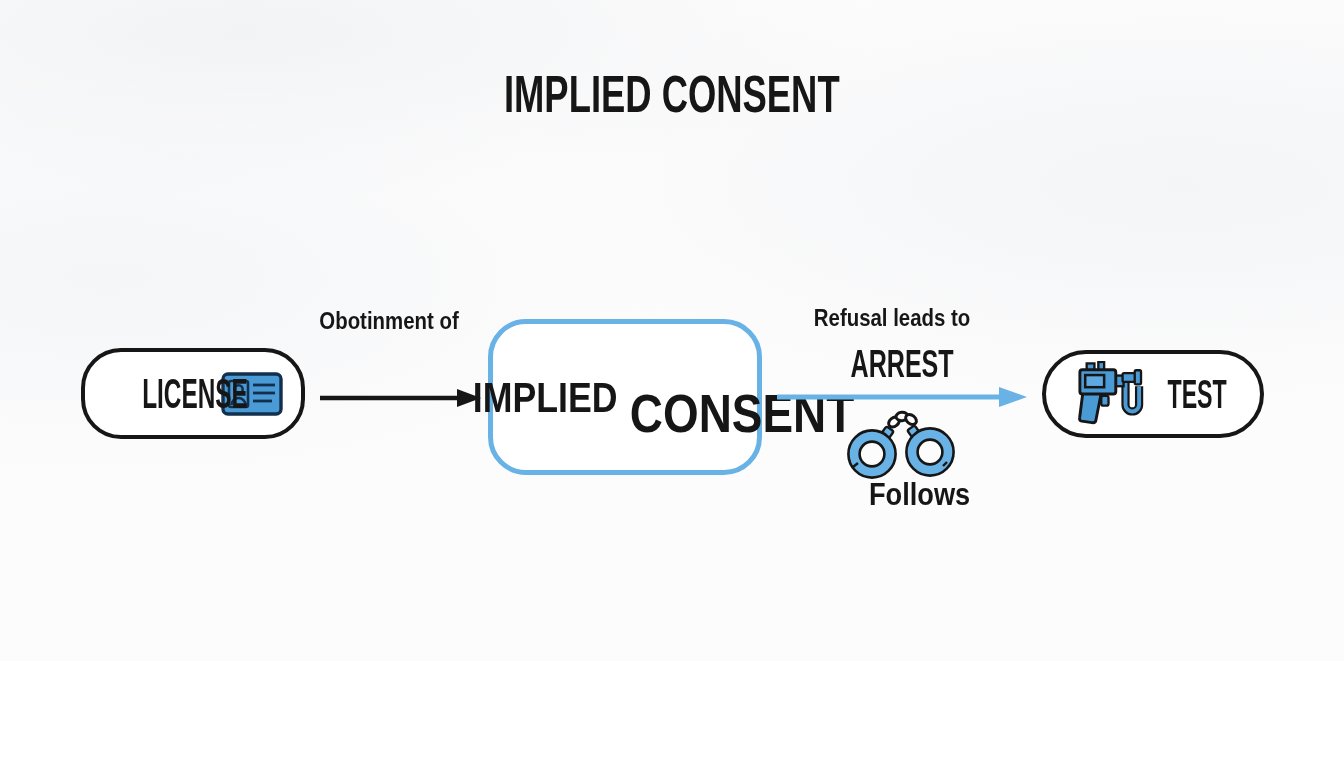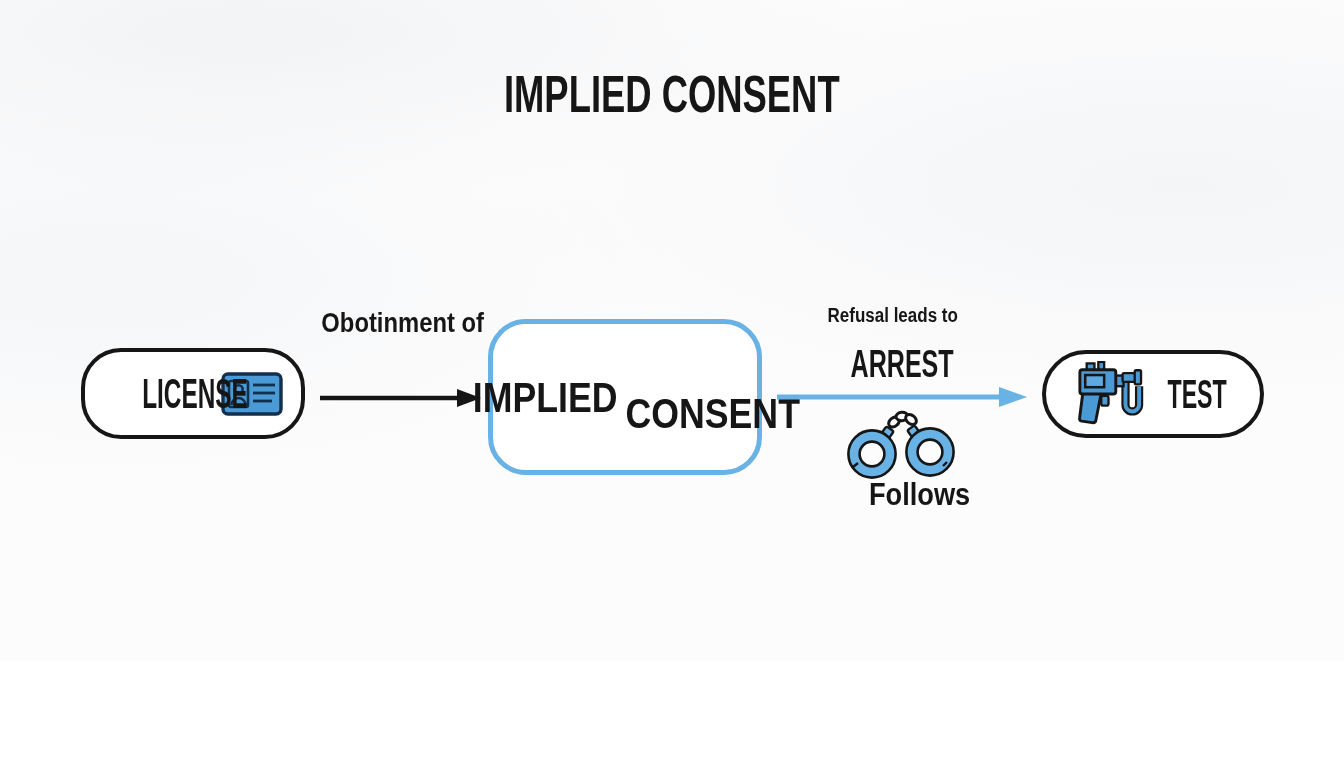--- a/index.html
+++ b/index.html
@@ -45,39 +45,39 @@
       <rect x="2" y="2" width="58" height="40" rx="5" fill="#4a9ad6" stroke="#12304e" stroke-width="3.4"></rect>
       <rect x="8" y="9" width="19" height="26" rx="2" fill="none" stroke="#12304e" stroke-width="2.6"></rect>
       <circle cx="17.5" cy="17.5" r="4.2" fill="none" stroke="#12304e" stroke-width="2.6"></circle>
       <path d="M10.5 33 a7 7 0 0 1 14 0" fill="none" stroke="#12304e" stroke-width="2.6"></path>
       <line x1="32" y1="13" x2="54" y2="13" stroke="#12304e" stroke-width="2.8"></line>
       <line x1="32" y1="21" x2="54" y2="21" stroke="#12304e" stroke-width="2.8"></line>
       <line x1="32" y1="29" x2="51" y2="29" stroke="#12304e" stroke-width="2.8"></line>
     </svg>
   </div>
 
-  <div class="lbl" style="left:307px; top:307px; width:162px; font-size:28px;">
+  <div class="lbl" style="left:307px; top:307px; width:162px; font-size:24px;">
     <span class="cond" style="--sx:.85">Obotinment of</span>
   </div>
 
   <svg class="abs" style="left:318px; top:385px;" width="164" height="26">
     <line x1="2" y1="13" x2="141" y2="13" stroke="#161616" stroke-width="4.5"></line>
     <polygon points="139,4 163,13 139,22" fill="#161616"></polygon>
   </svg>
 
   <div class="node blue-node" style="left:488px; top:319px; width:274px; height:156px; border-radius:38px; flex-direction:row;">
     <div class="fit" style="width:150px; font-size:42px; line-height:47px;">
       <span class="cond" style="--sx:.85">IMPLIED</span>
     </div>
-    <div class="fit" style="width:180px; font-size:42px; line-height:47px;margin-top:32px;">
+    <div class="fit" style="width:180px; font-size:54px; line-height:47px;margin-top:32px;">
       <span class="cond" style="--sx:.85">CONSENT</span>
     </div>
   </div>
 
-  <div class="lbl" style="left:790px; top:304px; width:205px; font-size:20px;">
+  <div class="lbl" style="left:790px; top:304px; width:205px; font-size:24px;">
     <span class="cond" style="--sx:.85">Refusal leads to</span>
   </div>
   <div class="lbl" style="left:815px; top:343px; width:175px; font-size:38px;">
     <span class="cond" style="--sx:.66">ARREST</span>
   </div>
 
   <svg class="abs" style="left:775px; top:383px;" width="254" height="28">
     <line x1="2" y1="14" x2="226" y2="14" stroke="#69b2e5" stroke-width="5"></line>
     <polygon points="224,4 252,14 224,24" fill="#69b2e5"></polygon>
   </svg>

